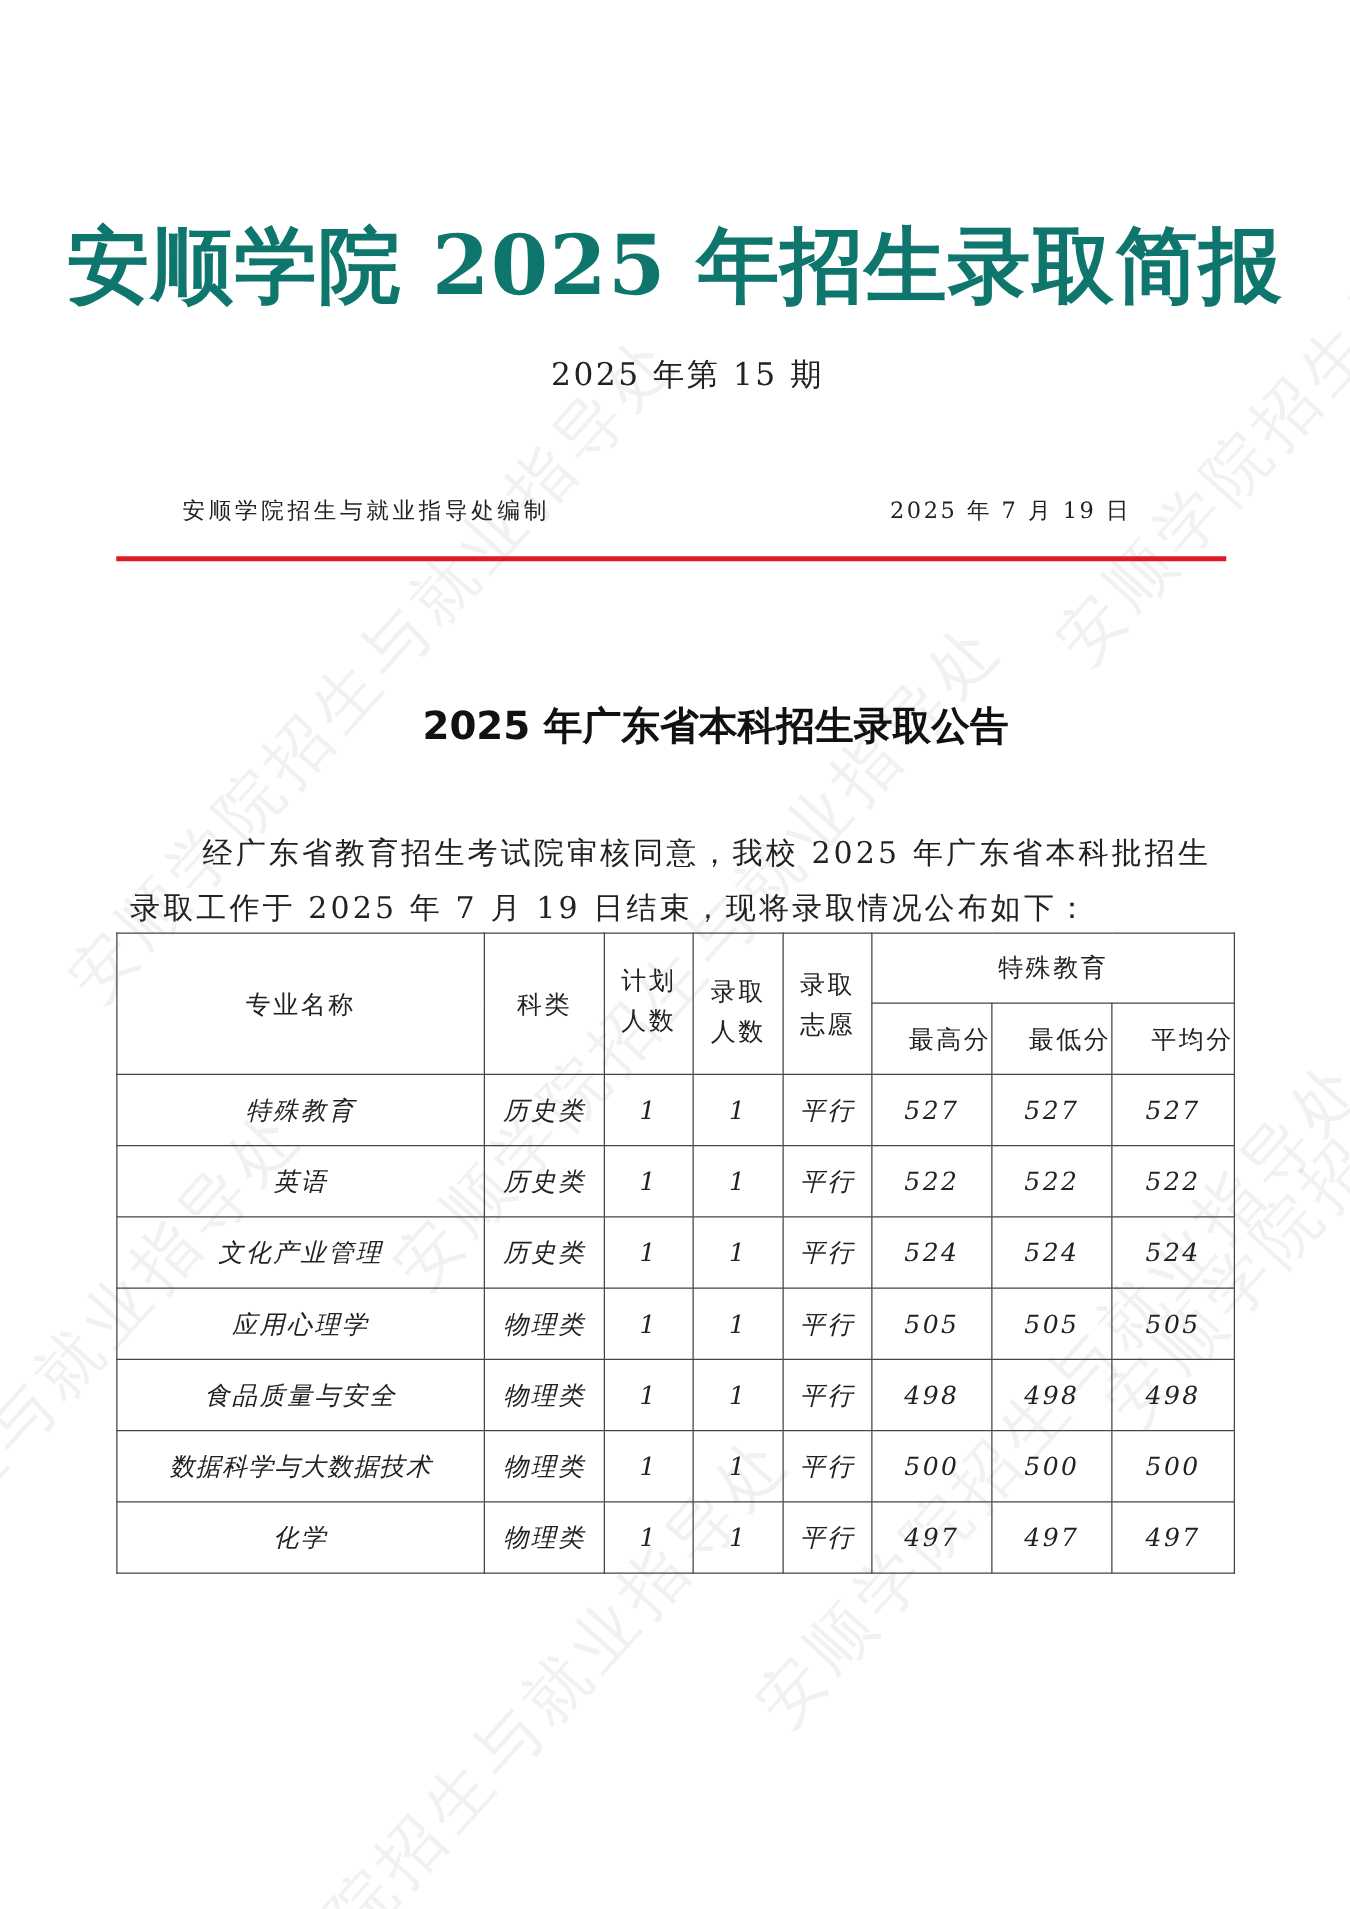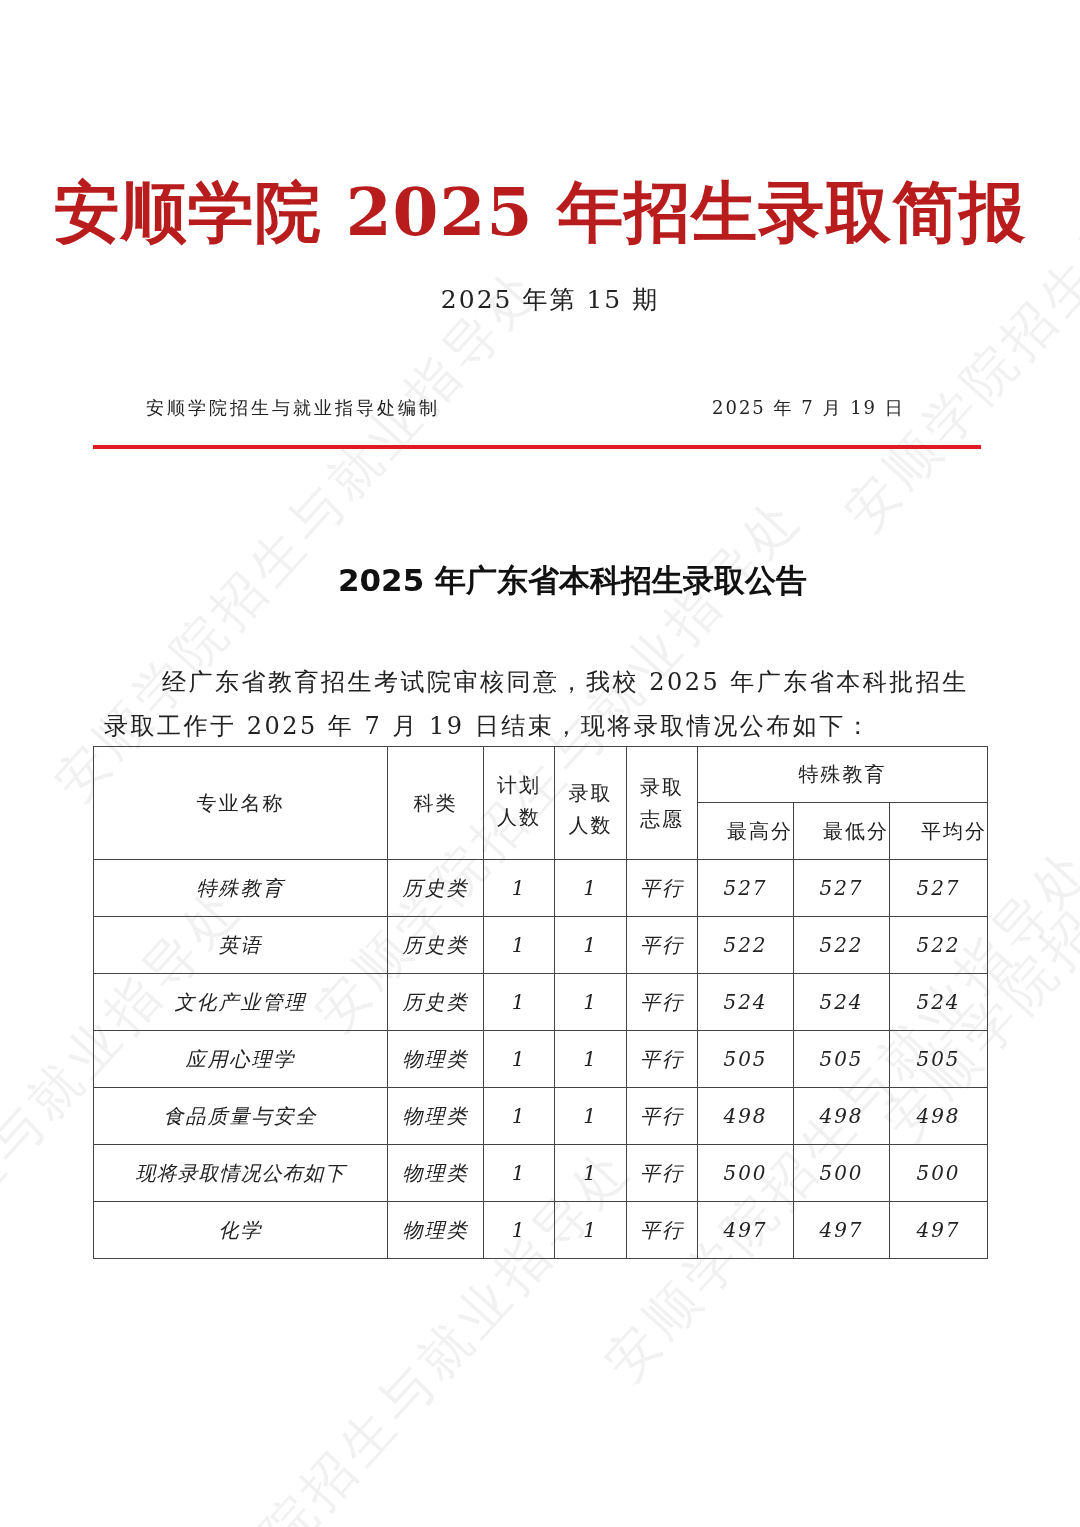--- a/index.html
+++ b/index.html
@@ -9,21 +9,21 @@
   }
   .watermark-layer { position: absolute; inset: 0; pointer-events: none; z-index: 0; }
   .wm {
     position: absolute; font-family: "DejaVu Sans", sans-serif; font-size: 52px; color: rgba(0,0,0,0.055);
     white-space: nowrap; transform-origin: left top; transform: rotate(-48deg); letter-spacing: 6px;
   }
   .content { position: absolute; inset: 0; z-index: 1; }
   .masthead-title {
     position: absolute; left: 0; width: 1080px; top: 172px; text-align: center;
     font-family: "DejaVu Serif", "Liberation Serif", serif; font-weight: bold;
-    font-size: 66px; color: #b91c1c; letter-spacing: 1px; line-height: 80px;
+    font-size: 66px; color: #0f766e; letter-spacing: 1px; line-height: 80px;
   }
   .issue {
     position: absolute; left: 0; width: 1080px; top: 283px; text-align: center;
     font-size: 25px; letter-spacing: 2px; color: #222; padding-left: 10px;
   }
   .editor {
     position: absolute; left: 146px; top: 396px; font-size: 18px; letter-spacing: 3px; color: #222;
   }
   .pubdate {
     position: absolute; left: 712px; top: 396px; font-size: 18px; letter-spacing: 2px; color: #222;
@@ -150,21 +150,21 @@
         <td>食品质量与安全</td>
         <td>物理类</td>
         <td>1</td>
         <td>1</td>
         <td>平行</td>
         <td>498</td>
         <td>498</td>
         <td>498</td>
       </tr>
       <tr>
-        <td style="letter-spacing:1px">现将录取情况公布如下</td>
+        <td style="letter-spacing:1px">数据科学与大数据技术</td>
         <td>物理类</td>
         <td>1</td>
         <td>1</td>
         <td>平行</td>
         <td>500</td>
         <td>500</td>
         <td>500</td>
       </tr>
       <tr>
         <td>化学</td>

